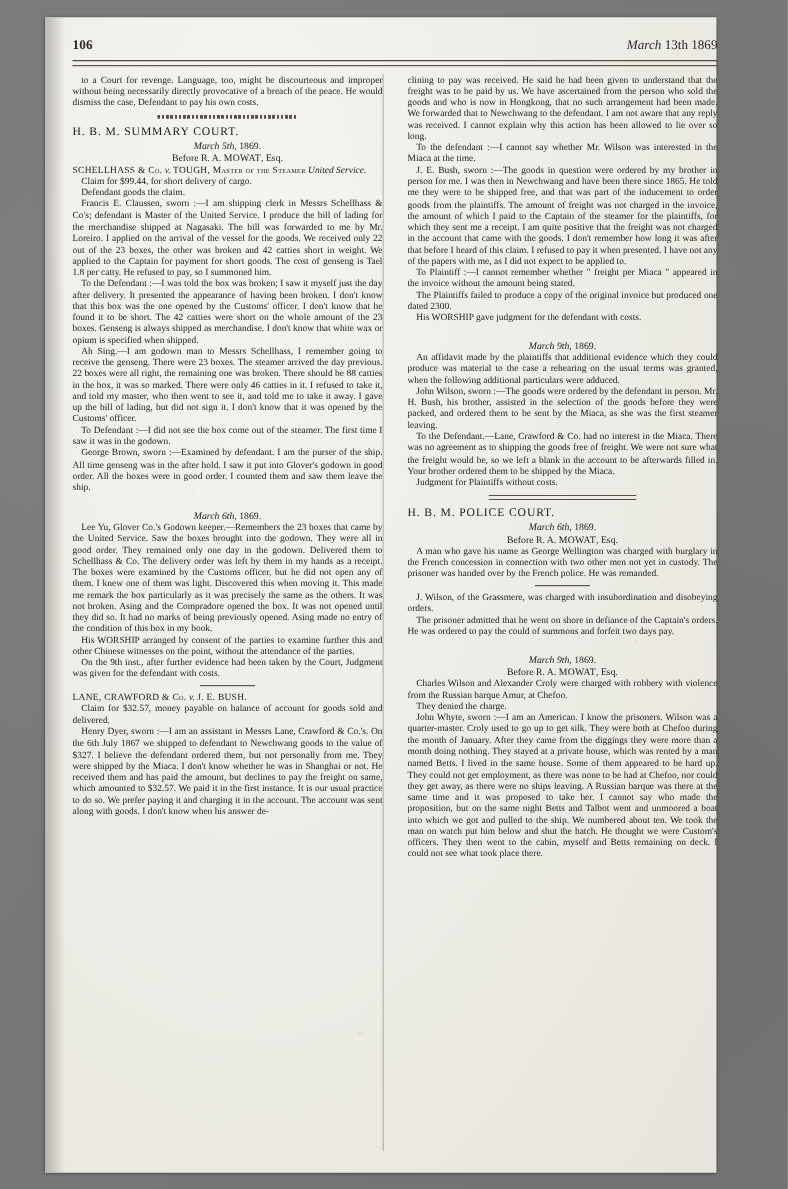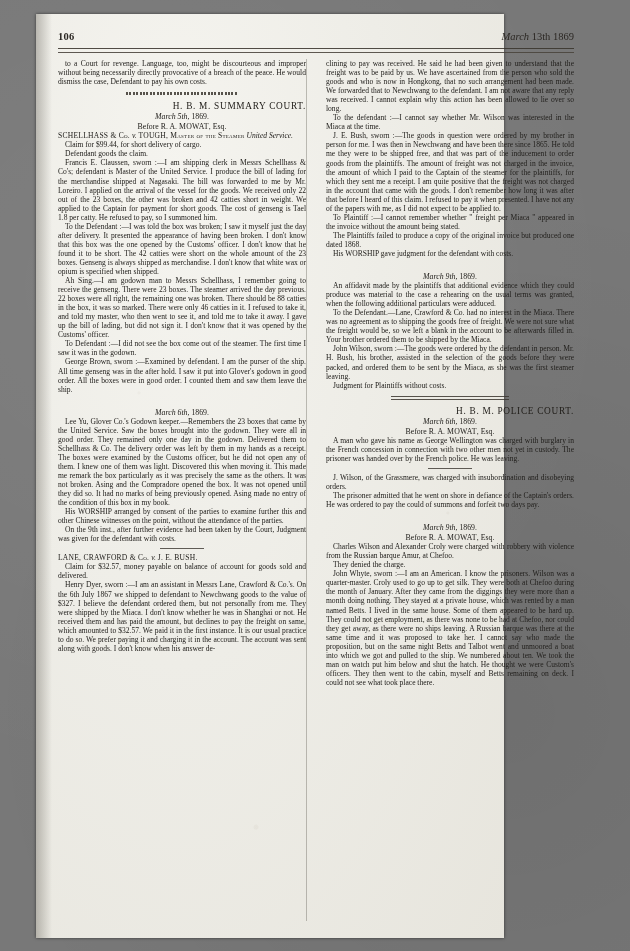--- a/index.html
+++ b/index.html
@@ -23,21 +23,21 @@
     background-image:
       radial-gradient(circle at 20% 30%, rgba(255,255,255,0.05), transparent 60%),
       radial-gradient(circle at 80% 75%, rgba(0,0,0,0.08), transparent 60%);
   }
 
   
   #page {
     position: absolute;
     left: 36px;
     top: 14px;
-    width: 468px;
+    width: 537px;
     height: 924px;
     background: #efeee9;
     background-image:
       radial-gradient(ellipse at 30% 18%, #f5f4ef 0%, #eeede7 45%, #e7e5dd 100%);
     box-shadow: 0 0 3px rgba(0,0,0,0.55);
   }
   
   #page::after {
     content: "";
     position: absolute;
@@ -145,21 +145,21 @@
   b, strong { font-weight: bold; }
 
   
   .sc {
     font-variant: small-caps;
     letter-spacing: .25px;
   }
 
   
   .court-head {
-    text-align: right;
+    text-align: left;
     font-size: 9.3px;
     letter-spacing: .7px;
     margin-top: 7px;
     color: #23201c;
     white-space: nowrap;
   }
   .court-date {
     text-align: center;
     font-size: 7.8px;
     font-style: italic;
@@ -256,37 +256,37 @@
           <p>Henry Dyer, sworn :—I am an assistant in Messrs Lane, Crawford &amp; Co.'s. On the 6th July 1867 we shipped to defendant to Newchwang goods to the value of $327. I believe the defendant ordered them, but not personally from me. They were shipped by the Miaca. I don't know whether he was in Shanghai or not. He received them and has paid the amount, but declines to pay the freight on same, which amounted to $32.57. We paid it in the first instance. It is our usual practice to do so. We prefer paying it and charging it in the account. The account was sent along with goods. I don't know when his answer de-</p>
         </div>
 
         <div class="col right">
 
           <p class="noind">clining to pay was received. He said he had been given to understand that the freight was to be paid by us. We have ascertained from the person who sold the goods and who is now in Hongkong, that no such arrangement had been made. We forwarded that to Newchwang to the defendant. I am not aware that any reply was received. I cannot explain why this action has been allowed to lie over so long.</p>
 
           <p>To the defendant :—I cannot say whether Mr. Wilson was interested in the Miaca at the time.</p>
           <p>J. E. Bush, sworn :—The goods in question were ordered by my brother in person for me. I was then in Newchwang and have been there since 1865. He told me they were to be shipped free, and that was part of the inducement to order goods from the plaintiffs. The amount of freight was not charged in the invoice, the amount of which I paid to the Captain of the steamer for the plaintiffs, for which they sent me a receipt. I am quite positive that the freight was not charged in the account that came with the goods. I don't remember how long it was after that before I heard of this claim. I refused to pay it when presented. I have not any of the papers with me, as I did not expect to be applied to.</p>
           <p>To Plaintiff :—I cannot remember whether " freight per Miaca " appeared in the invoice without the amount being stated.</p>
-          <p>The Plaintiffs failed to produce a copy of the original invoice but produced one dated 1868.</p>
+          <p>The Plaintiffs failed to produce a copy of the original invoice but produced one dated 2300.</p>
           <p>His WORSHIP gave judgment for the defendant with costs.</p>
 
           <div class="mid-date"><i>March 9th</i><b>, 1869.</b></div>
 
           <p>An affidavit made by the plaintiffs that additional evidence which they could produce was material to the case a rehearing on the usual terms was granted, when the following additional particulars were adduced.</p>
+          <p>John Wilson, sworn :—The goods were ordered by the defendant in person. Mr. H. Bush, his brother, assisted in the selection of the goods before they were packed, and ordered them to be sent by the Miaca, as she was the first steamer leaving.</p>
           <p>To the Defendant.—Lane, Crawford &amp; Co. had no interest in the Miaca. There was no agreement as to shipping the goods free of freight. We were not sure what the freight would be, so we left a blank in the account to be afterwards filled in. Your brother ordered them to be shipped by the Miaca.</p>
-          <p>John Wilson, sworn :—The goods were ordered by the defendant in person. Mr. H. Bush, his brother, assisted in the selection of the goods before they were packed, and ordered them to be sent by the Miaca, as she was the first steamer leaving.</p>
           <p>Judgment for Plaintiffs without costs.</p>
 
           <div class="orn double"></div>
 
           <div class="court-head">H. B. M. POLICE COURT.</div>
           <div class="court-date"><i>March 6th</i><b>, 1869.</b></div>
           <div class="court-before"><span>Before R. A. </span><span class="sc">MOWAT</span><span>, Esq.</span></div>
 
-          <p>A man who gave his name as George Wellington was charged with burglary in the French concession in connection with two other men not yet in custody. The prisoner was handed over by the French police. He was leaving.</p>
+          <p>A man who gave his name as George Wellington was charged with burglary in the French concession in connection with two other men not yet in custody. The prisoner was handed over by the French police. He was remanded.</p>
 
           <div class="orn short"></div>
 
           <p>J. Wilson, of the Grassmere, was charged with insubordination and disobeying orders.</p>
           <p>The prisoner admitted that he went on shore in defiance of the Captain's orders. He was ordered to pay the could of summons and forfeit two days pay.</p>
 
           <div class="mid-date"><i>March 9th</i><b>, 1869.</b></div>
           <div class="court-before"><span>Before R. A. </span><span class="sc">MOWAT</span><span>, Esq.</span></div>
 
           <p>Charles Wilson and Alexander Croly were charged with robbery with violence from the Russian barque Amur, at Chefoo.</p>

